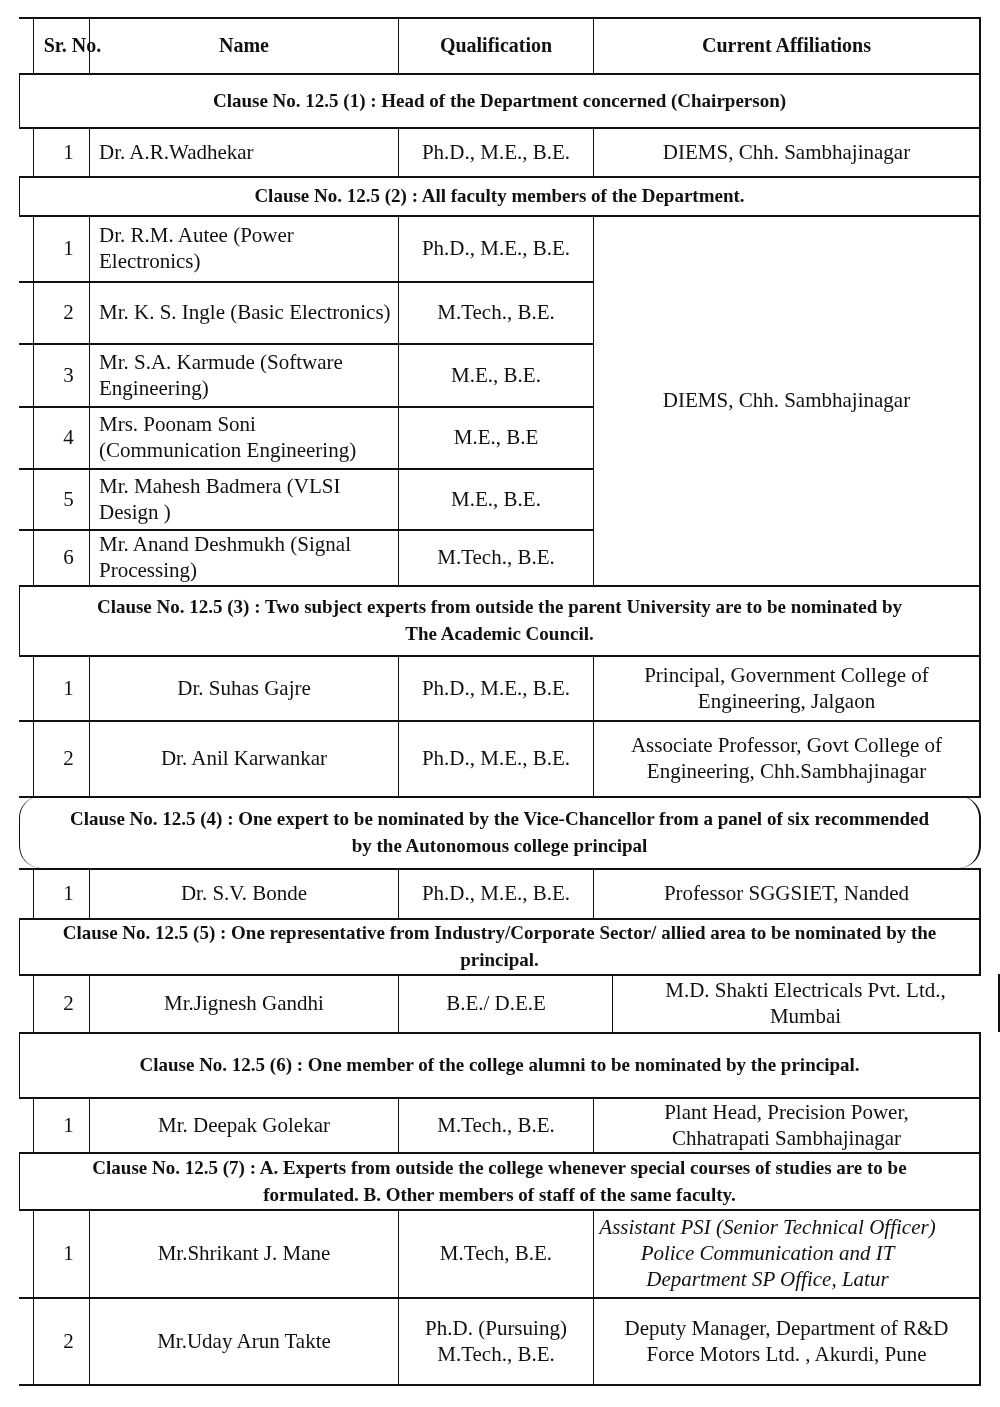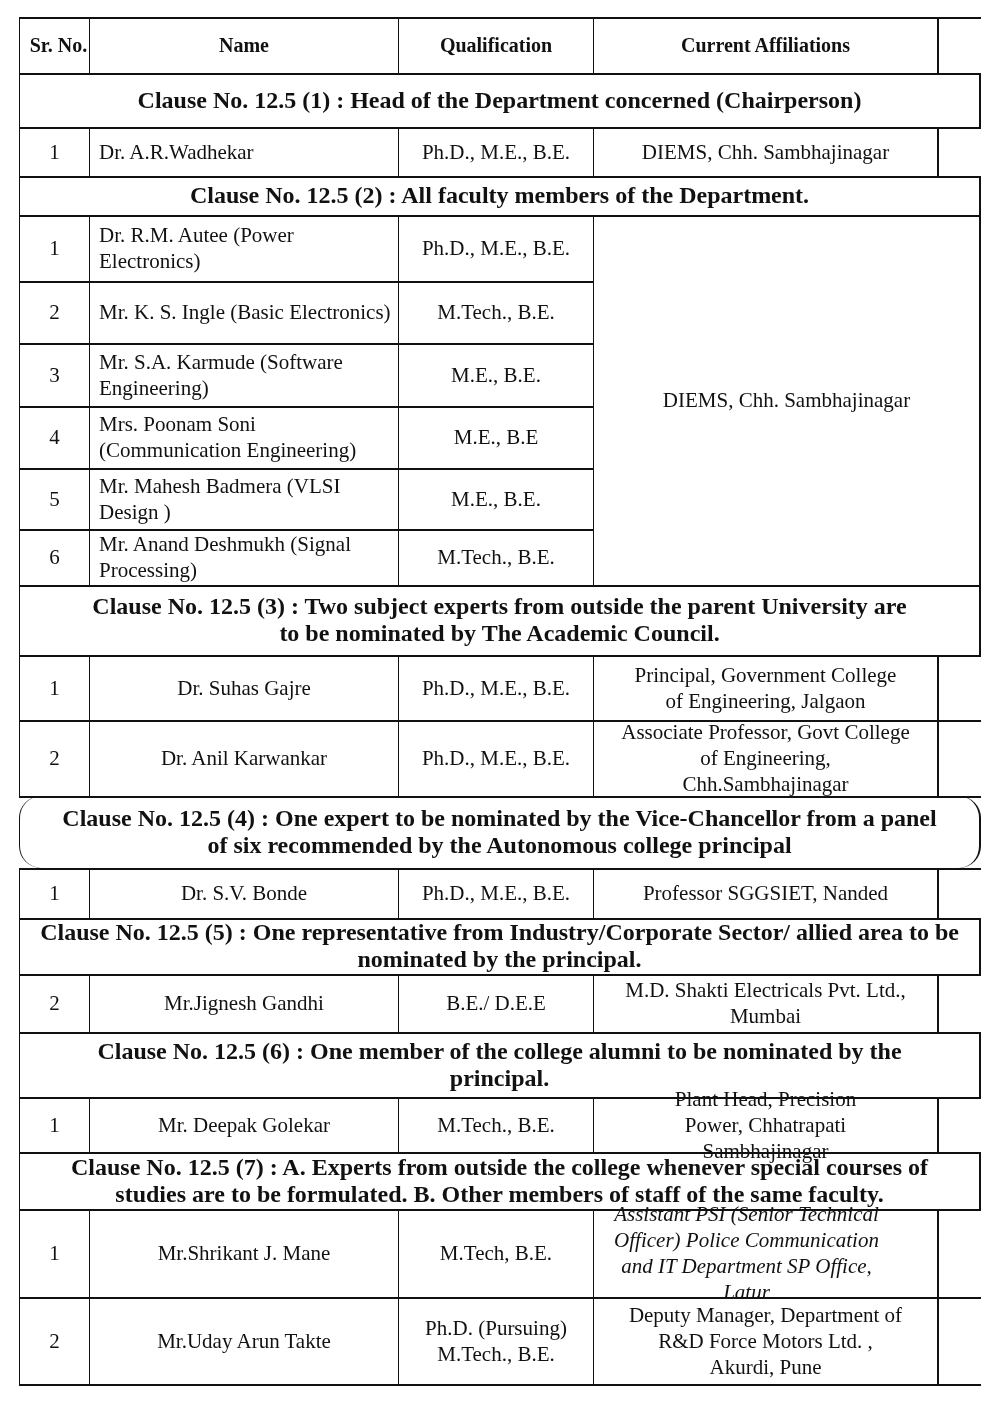--- a/index.html
+++ b/index.html
@@ -3,31 +3,31 @@
 <meta charset="utf-8">
 <style>
   html, body { margin:0; padding:0; background:#ffffff; }
   body { width:1000px; height:1407px; position:relative; overflow:hidden;
          font-family:"Liberation Serif", serif; color:#111; }
   .tbl { position:absolute; left:19px; top:17px; width:962px; }
   .row { position:absolute; left:0; width:962px; }
   .cell { position:absolute; top:0; bottom:0; box-sizing:border-box;
           border-left:1.5px solid #111; display:flex; align-items:center;
           font-size:21px; line-height:26px; }
-  .c0 { left:0; width:70px; justify-content:center; text-align:center; }
+  .c0 { left:14px; width:70px; justify-content:center; text-align:center; }
   .c1 { left:70px; width:309px; }
   .c1.left { justify-content:flex-start; padding-left:9px; }
   .c1.center { justify-content:center; text-align:center; }
   .c2 { left:379px; width:195px; justify-content:center; text-align:center; }
-  .c3 { left:574px; width:346px; justify-content:center; text-align:center; border-right:2px solid #111; padding:0 8px; }
+  .c3 { left:574px; width:388px; justify-content:center; text-align:center; border-right:2px solid #111; padding:0 8px; }
   .hline { position:absolute; left:0; width:962px; height:0; border-top:2px solid #111; }
   .clause { position:absolute; left:0; width:962px; box-sizing:border-box;
             border-left:1.5px solid #111; border-right:2px solid #111;
             display:flex; align-items:center; justify-content:center; text-align:center;
-            font-weight:bold; font-size:24px; line-height:27px; padding:0 30px; }
+            font-weight:bold; font-size:19px; line-height:27px; padding:0 30px; }
   .hdr { font-weight:bold; font-size:20px; }
   .hdr.c0 { line-height:24px; padding-left:8px; }
   .merged { position:absolute; left:574px; width:388px; box-sizing:border-box;
             border-left:1.5px solid #111; border-right:2px solid #111;
             display:flex; align-items:center; justify-content:center; font-size:21px; }
 </style>
 </head>
 <body>
 
 <div class="tbl">
@@ -106,21 +106,21 @@
     <div class="cell c2">Ph.D., M.E., B.E.</div>
     <div class="cell c3">Professor SGGSIET, Nanded</div>
   </div>
 
   <div class="clause" style="top:901px;height:56px;padding:0 20px;">Clause No. 12.5 (5) : One representative from Industry/Corporate Sector/ allied area to be nominated by the principal.</div>
 
   <div class="row" style="top:957px;height:58px;">
     <div class="cell c0">2</div>
     <div class="cell c1 center">Mr.Jignesh Gandhi</div>
     <div class="cell c2">B.E./ D.E.E</div>
-    <div class="cell c3" style="padding:0 30px;">M.D. Shakti Electricals Pvt. Ltd., Mumbai</div>
+    <div class="cell c3" style="padding:0 30px;margin-left:19px;">M.D. Shakti Electricals Pvt. Ltd., Mumbai</div>
   </div>
 
   <div class="clause" style="top:1015px;height:65px;padding:0 70px;">Clause No. 12.5 (6) : One member of the college alumni to be nominated by the principal.</div>
 
   <div class="row" style="top:1080px;height:55px;">
     <div class="cell c0">1</div>
     <div class="cell c1 center">Mr. Deepak Golekar</div>
     <div class="cell c2">M.Tech., B.E.</div>
     <div class="cell c3" style="padding:0 50px;">Plant Head, Precision Power, Chhatrapati Sambhajinagar</div>
   </div>

